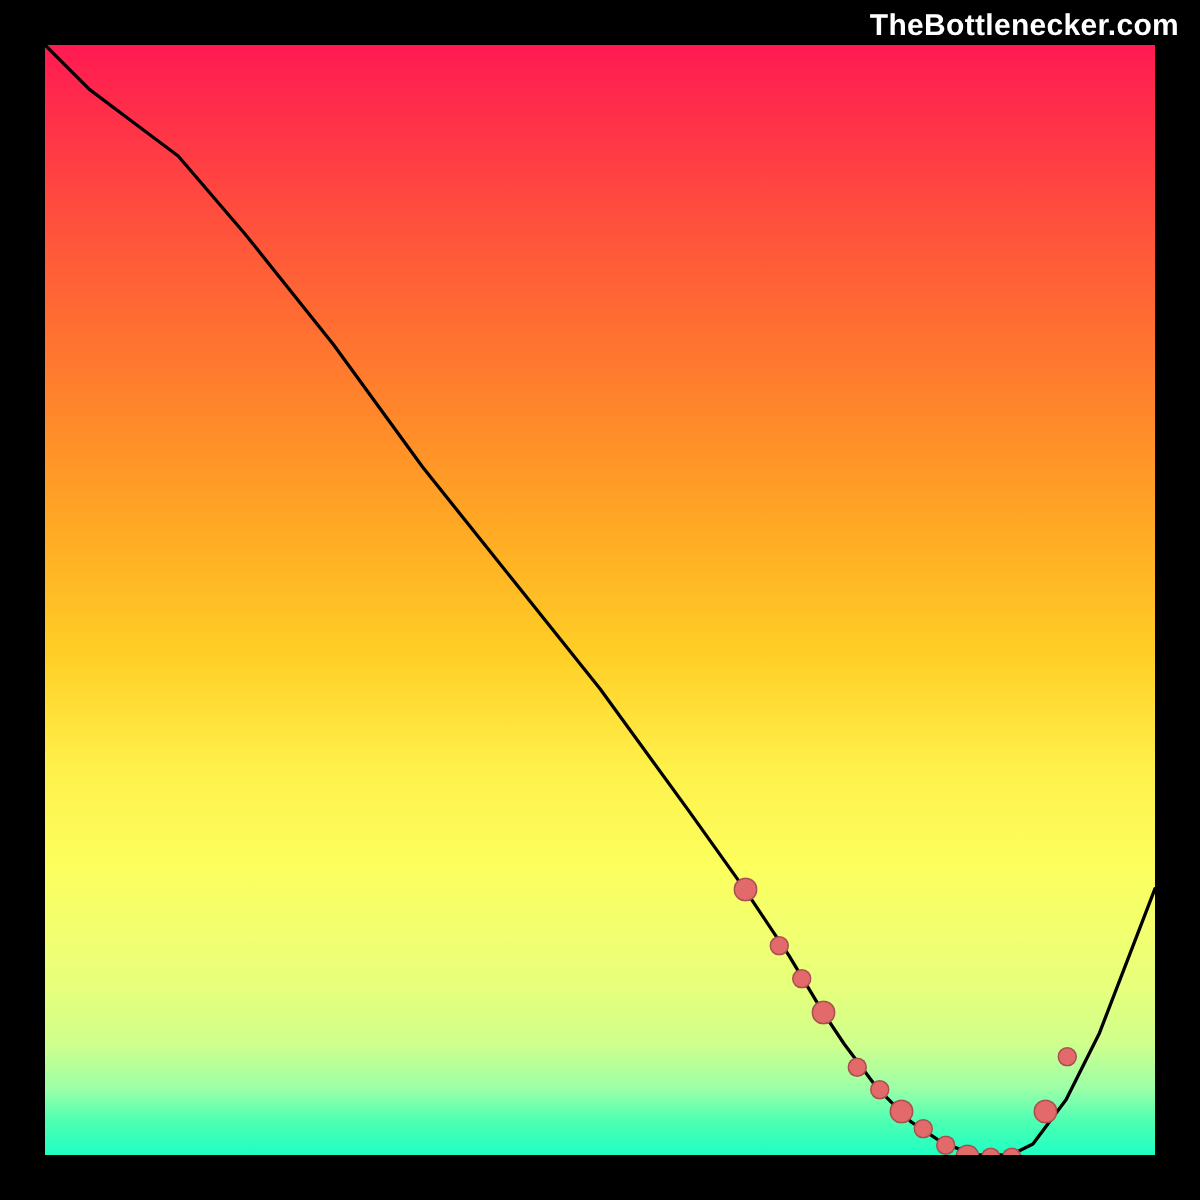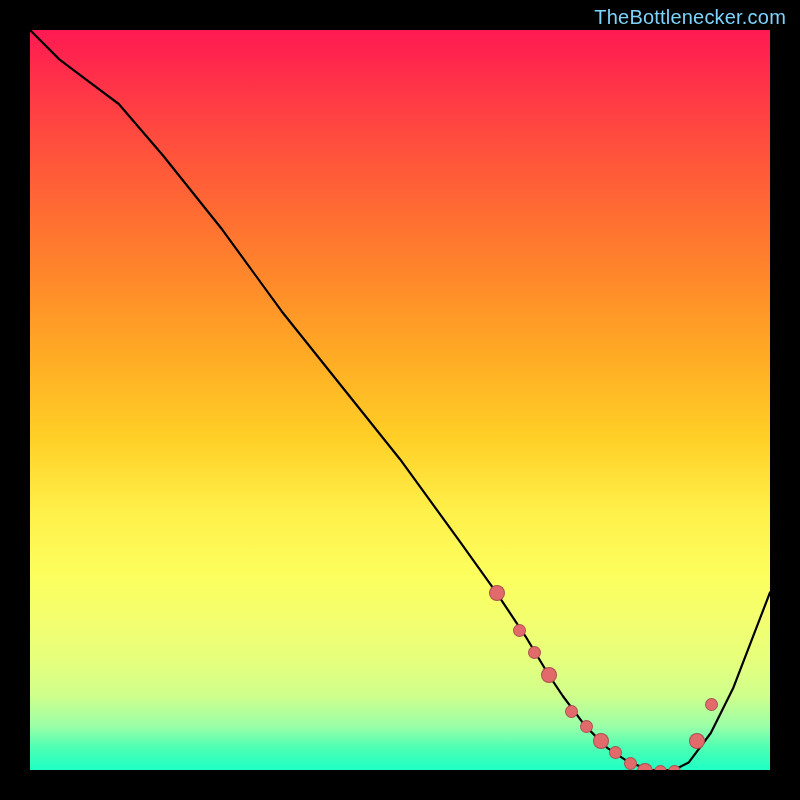--- a/index.html
+++ b/index.html
@@ -68,23 +68,23 @@
   .dot.small {
     width: 11px;
     height: 11px;
     margin-left: -5.5px;
     margin-top: -5.5px;
   }
   .watermark {
     position: absolute;
     top: 6px;
     right: 14px;
-    color: #7dd3fc;
+    color: #ffffff;
     font-size: 20px;
-    font-weight: 400;
+    font-weight: 700;
     letter-spacing: 0.2px;
     user-select: none;
   }
 </style>
 </head>
 <body>
 
 <div class="stage">
 
   <div class="watermark">TheBottlenecker.com</div>

